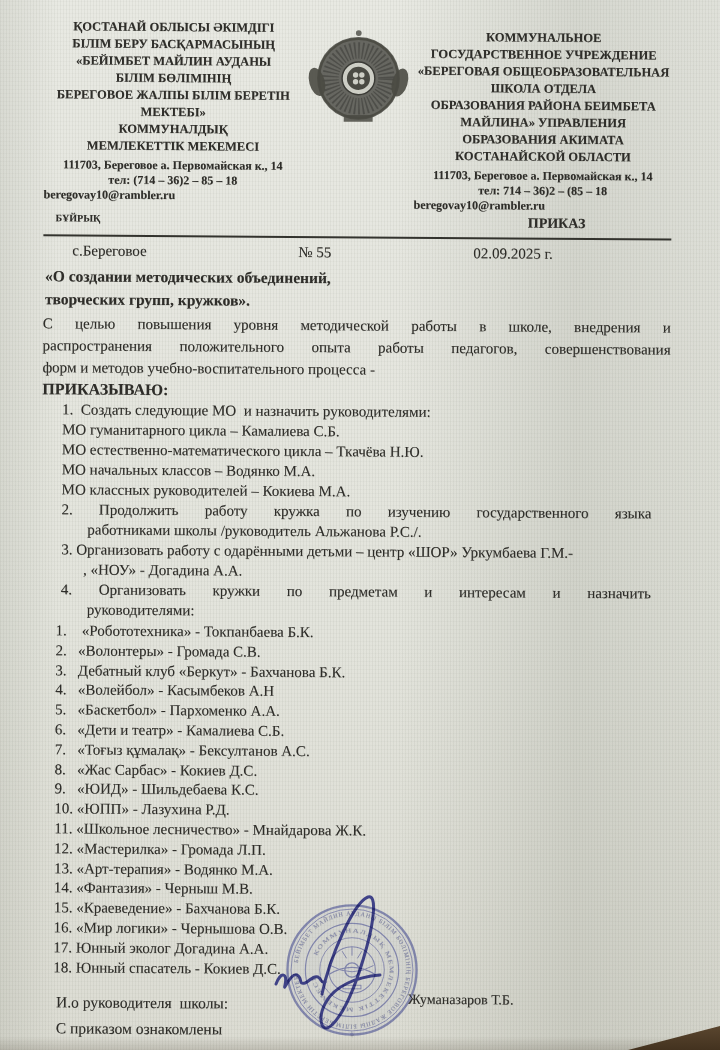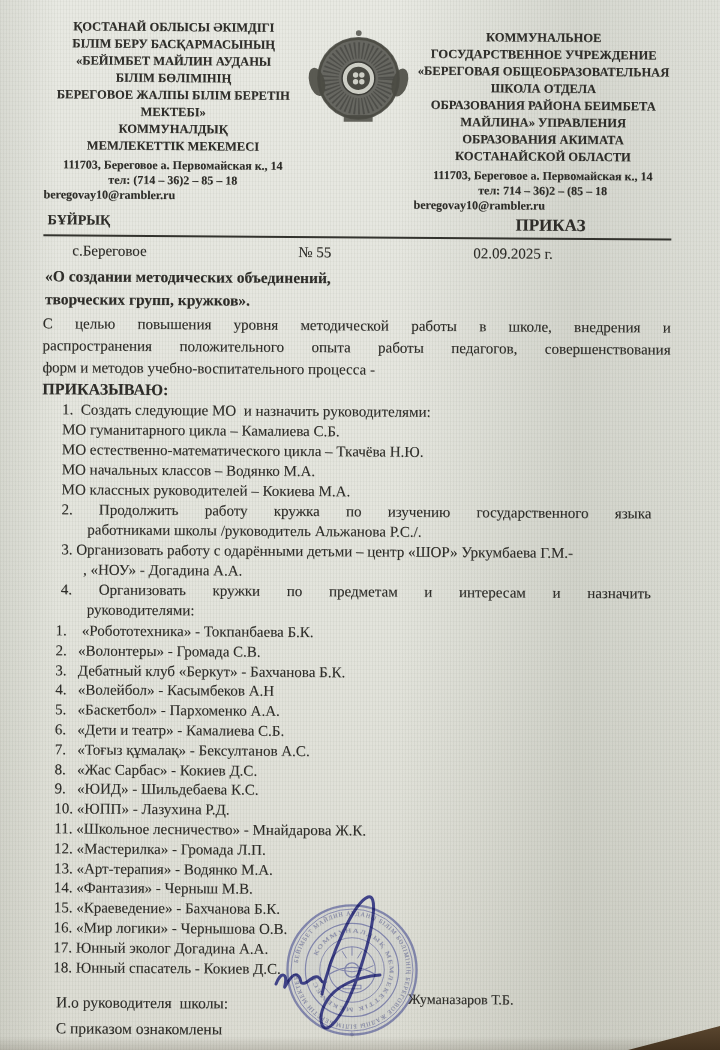--- a/index.html
+++ b/index.html
@@ -28,22 +28,22 @@
   .col{text-align:center;}
   .col.left{width:258px;}
   .col.right{flex:1;padding-top:8px;}
   .org-lines div{font-weight:bold;font-size:12.5px;line-height:17px;}
   .contact-lines{margin-top:3px;}
   .contact-lines div{font-size:12px;line-height:15px;font-weight:bold;}
   .contact-lines div:last-child{text-align:left;}
   .emblem{width:112px;flex:0 0 112px;display:flex;justify-content:center;padding-top:4px;}
   
   .order-row{display:flex;justify-content:space-between;margin-top:2px;height:18px;}
-  .order-row .kz{margin-left:4px;font-weight:bold;font-size:14px;}
-  .order-row .ru{margin-right:86px;font-weight:bold;font-size:17px;}
+  .order-row .kz{margin-left:12px;font-weight:bold;font-size:10px;}
+  .order-row .ru{margin-right:86px;font-weight:bold;font-size:14px;}
   .rule{margin-top:4px;border-top:2.6px solid #33332e;width:100%;}
   
   .meta-row{position:relative;margin-top:6px;height:18px;font-size:15px;}
   .meta-row .place{margin-left:29px;}
   .meta-row .number{position:absolute;left:255px;top:0;text-align:right;}
   .meta-row .date{position:absolute;left:430px;top:0;}
   
   .title{margin-top:4px;margin-left:2px;}
   .title div{font-weight:bold;font-size:15.5px;line-height:23px;}
   .intro{margin-top:2px;width:628px;}

